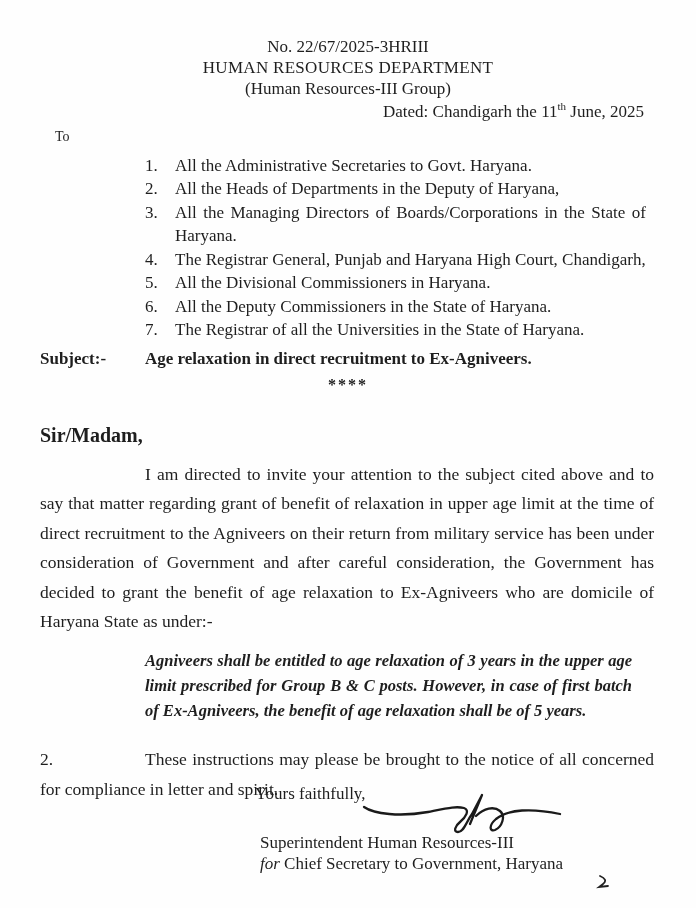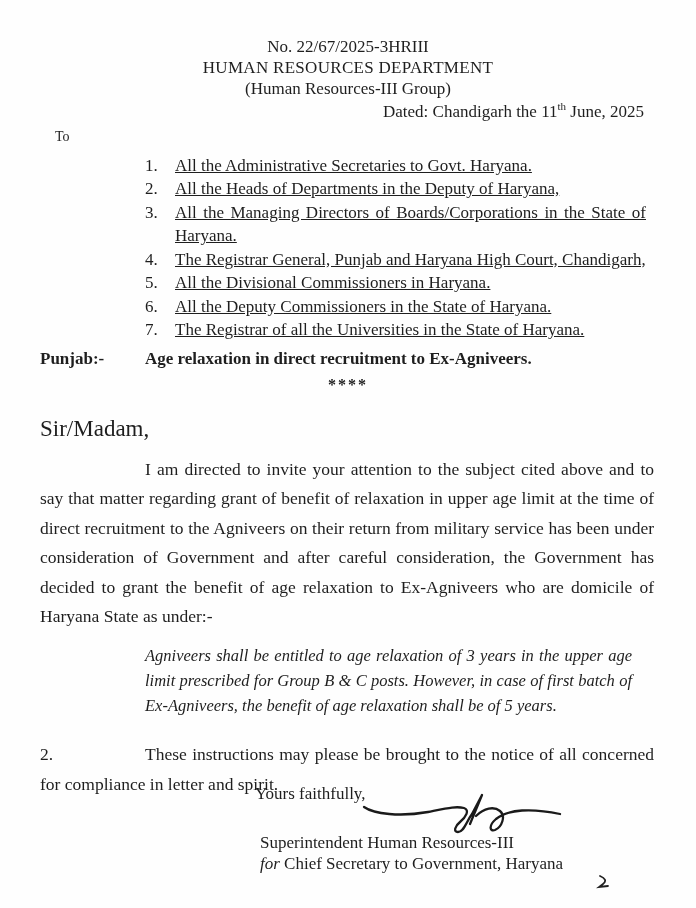--- a/index.html
+++ b/index.html
@@ -22,50 +22,50 @@
     padding-right: 52px;
     font-size: 17px;
     margin-top: 1px;
   }
   .date-line sup { font-size: 11px; text-align: right; }
   
   .to-label { margin: 7px 0 0 55px; font-size: 14px; }
   .recipients { margin: 9px 50px 0 145px; font-size: 17px; }
   .recipient-row { display: flex; line-height: 23.5px; }
   .recipient-row .num { flex: 0 0 30px; }
-  .recipient-row .txt { flex: 1; text-align: justify; text-decoration: underline; }
+  .recipient-row .txt { flex: 1; text-align: justify; }
   
   .subject-row {
     display: flex;
     margin: 7px 50px 0 40px;
     font-weight: bold;
     font-size: 17px;
   }
   .subject-row .subject-label { flex: 0 0 105px; }
   .stars {
     text-align: center;
     font-weight: bold;
     font-size: 16px;
     letter-spacing: 2px;
     margin-top: 7px;
   }
   
-  .greeting { margin: 22px 0 0 40px; font-weight: normal; font-size: 23px; }
+  .greeting { margin: 30px 0 0 40px; font-weight: bold; font-size: 20px; }
   .para1 {
     margin: 13px 42px 0 40px;
     font-size: 17.5px;
     line-height: 29.5px;
     text-align: justify;
     text-indent: 105px;
   }
   .quote-block {
     margin: 11px 64px 0 145px;
     font-size: 16.5px;
     line-height: 25px;
-    font-weight: normal;
+    font-weight: bold;
     font-style: italic;
     text-align: justify;
   }
   .para2-wrap {
     position: relative;
     margin: 21px 42px 0 40px;
     font-size: 17.5px;
     line-height: 30px;
   }
   .para2-num { position: absolute; left: 0; top: 0; }
@@ -126,21 +126,21 @@
       <span class="num">6.</span>
       <span class="txt">All the Deputy Commissioners in the State of Haryana.</span>
     </div>
     <div class="recipient-row">
       <span class="num">7.</span>
       <span class="txt">The Registrar of all the Universities in the State of Haryana.</span>
     </div>
   </div>
 
   <div class="subject-row">
-    <span class="subject-label">Punjab:-</span>
+    <span class="subject-label">Subject:-</span>
     <span class="subject-text">Age relaxation in direct recruitment to Ex-Agniveers.</span>
   </div>
 
   <div class="stars">****</div>
 
   <div class="greeting">Sir/Madam,</div>
 
   <p class="para1">I am directed to invite your attention to the subject cited above and to say that matter regarding grant of benefit of relaxation in upper age limit at the time of direct recruitment to the Agniveers on their return from military service has been under consideration of Government and after careful consideration, the Government has decided to grant the benefit of age relaxation to Ex-Agniveers who are domicile of Haryana State as under:-</p>
 
   <p class="quote-block">Agniveers shall be entitled to age relaxation of 3 years in the upper age limit prescribed for Group B &amp; C posts. However, in case of first batch of Ex-Agniveers, the benefit of age relaxation shall be of 5 years.</p>

